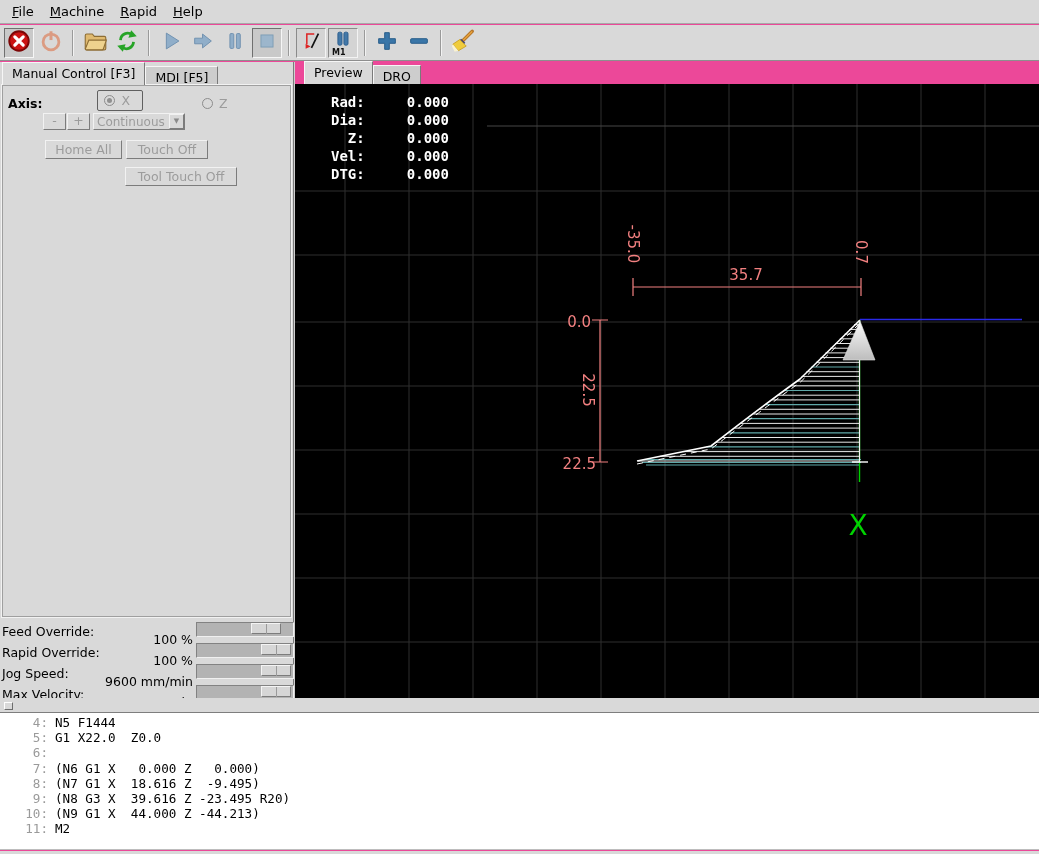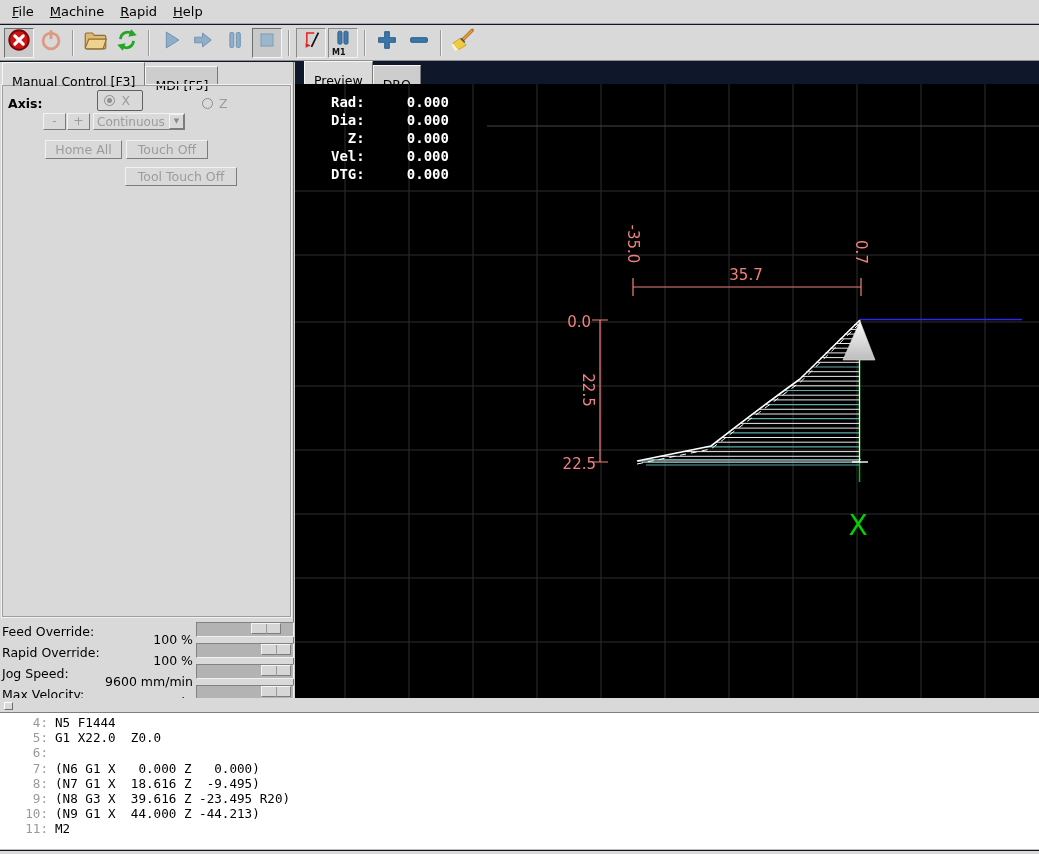--- a/index.html
+++ b/index.html
@@ -1,41 +1,41 @@
 <!DOCTYPE html>
 <html><head>
 <meta charset="utf-8">
 <style>
   * { margin:0; padding:0; box-sizing:border-box; }
   html,body { width:1039px; height:854px; }
   body { font-family:"DejaVu Sans", sans-serif; background:#d9d9d9; position:relative; overflow:hidden; color:#000; }
-  #app { position:absolute; inset:0; width:1039px; height:854px; background:#0f172a; }
+  #app { position:absolute; inset:0; width:1039px; height:854px; background:#ec4899; }
 
   
   .menubar { position:absolute; left:0; top:0; width:1039px; height:24px; background:#d9d9d9;
              border-bottom:1px solid #a8a8a8; display:flex; align-items:center; padding-left:4px; }
   .menu-item { display:inline-block; font-size:13px; padding:3px 8px; cursor:default; }
   .menu-item::first-letter { text-decoration:underline; }
 
   
   .toolbar { position:absolute; left:0; top:25px; width:1039px; height:36px; background:#d9d9d9;
              border-bottom:1px solid #8e8e8e; display:flex; align-items:center; padding-left:3px; }
-  .tbtn { width:30px; height:30px; display:flex; align-items:flex-end; justify-content:center;
+  .tbtn { width:30px; height:30px; display:flex; align-items:center; justify-content:center;
           margin:0 1px; border:1px solid transparent; background:transparent; }
   .tbtn.pressed { border-color:#6f6f6f #f6f6f6 #f6f6f6 #6f6f6f; background:#c9c9c9; }
   .tbtn.boxed   { border-color:#8a8a8a #f3f3f3 #f3f3f3 #8a8a8a; background:#d4d4d4; }
   .tsep { width:2px; height:26px; margin:0 5px; border-left:1px solid #9a9a9a; border-right:1px solid #f2f2f2; }
   .m1wrap { position:relative; }
   .m1txt { position:absolute; left:3px; bottom:0px; font-size:8px; font-weight:bold; color:#111; letter-spacing:0; }
 
   
   .left-panel { position:absolute; left:0; top:62px; width:295px; height:643px; background:#d9d9d9;
                 border-right:2px groove #cfcfcf; }
   .tabrow { position:absolute; left:0; top:0; height:23px; display:flex; align-items:flex-end; }
-  .tab { font-size:12.5px; padding:11px 9px 3px 9px; border:1px solid #7a7a7a; border-bottom:none;
+  .tab { font-size:12.5px; padding:3px 9px 3px 9px; border:1px solid #7a7a7a; border-bottom:none;
          border-top-color:#f6f6f6; border-left-color:#f6f6f6; background:#cdcdcd; height:19px; }
   .tab.active { background:#d9d9d9; height:23px; position:relative; z-index:2; }
   .nbframe { position:absolute; left:1px; top:22px; width:291px; height:534px;
              border:1px solid #f2f2f2; border-top:1px solid #f2f2f2; box-shadow:0 0 0 1px #9f9f9f inset; }
   .axis-row { position:absolute; left:8px; top:28px; display:flex; align-items:flex-end;gap:43px; }
   .lbl { font-size:12.5px; font-weight:bold; }
   .radio-focus { display:flex; align-items:center; border:1px solid #606060; border-radius:2px;
                  padding:2px 12px 2px 6px; margin-left:12px; }
   .radio-plain { display:flex; align-items:center; margin-left:16px; }
   .rdot { width:11px; height:11px; border-radius:50%; border:1px solid #8c8c8c; background:#d9d9d9;

